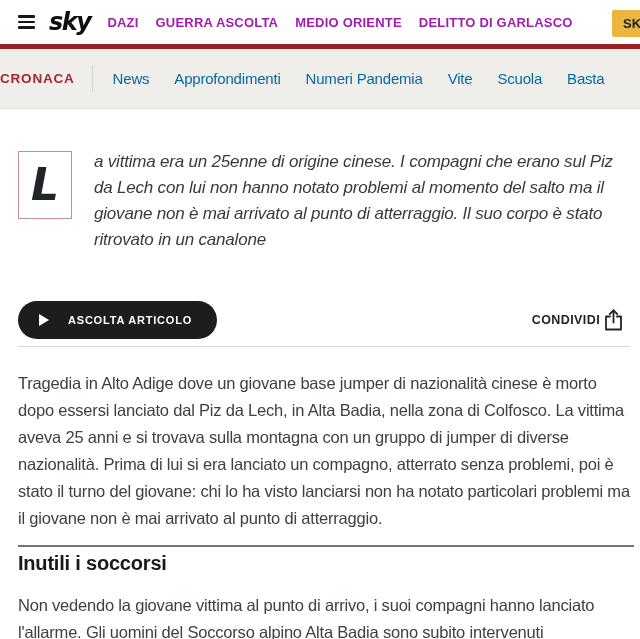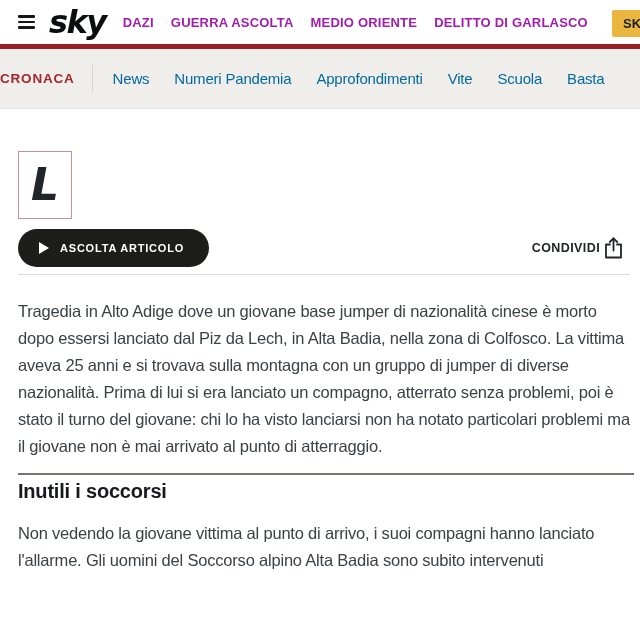--- a/index.html
+++ b/index.html
@@ -7,21 +7,21 @@
               font-family:"Liberation Sans", sans-serif; }
 
   
   .header { height:44px; display:flex; align-items:center; padding-left:18px;
             background:#fff; position:relative; }
   .hamburger { width:17px; display:flex; flex-direction:column; gap:3px;
                margin-right:14px; cursor:pointer; flex:0 0 auto; }
   .hamburger .bar { height:2.5px; background:#15171a; border-radius:1px; }
   .logo { display:flex; align-items:center; gap:4px; margin-right:17px; cursor:pointer; }
   .logo-sky { font-family:"DejaVu Sans", sans-serif; font-style:italic; font-weight:bold;
-              font-size:32px; color:#0c0d0f; letter-spacing:-1.5px; line-height:1; }
+              font-size:24px; color:#0c0d0f; letter-spacing:-1.5px; line-height:1; }
   .logo-tg24 { background:#e02317; color:#fff; font-family:"DejaVu Sans", sans-serif;
                font-style:italic; font-weight:bold; font-size:20px; line-height:1;
                padding:3px 8px 5px 5px; border-radius:3px; letter-spacing:-1px; }
   .top-nav { display:flex; gap:17px; align-items:center; }
   .top-nav-item { font-size:13px; font-weight:bold; color:#a21caf; white-space:nowrap;
                   letter-spacing:0.2px; cursor:pointer; }
   .sky-btn { position:absolute; left:612px; top:10px; height:27px; width:60px;
              background:#eab640; color:#1d2127; font-weight:bold; font-size:13px;
              display:flex; align-items:center; padding-left:11px; border-radius:2px;
              cursor:pointer; }
@@ -45,21 +45,21 @@
            letter-spacing:-0.2px; }
   .dropcap-box { float:left; width:54px; height:68px; border:1px solid #c49092;
                  display:flex; align-items:center; justify-content:center;
                  margin:2px 22px 10px 0; }
   .dropcap { font-family:"DejaVu Sans", sans-serif; font-style:italic; font-weight:bold;
              font-size:44px; color:#212428; line-height:1; }
 
   .actions-row { margin-top:48px; display:flex; justify-content:space-between;
                  align-items:center; padding-right:7px; clear:both; }
   .listen-btn { height:38px; background:#1d1d1b; border:none; border-radius:19px;
-                display:flex; align-items:center; gap:11px; padding:0 25px 0 21px;
+                display:flex; align-items:center; gap:19px; padding:0 25px 0 21px;
                 cursor:pointer; }
   .play-icon { width:0; height:0; border-left:10px solid #ffffff;
                border-top:6px solid transparent; border-bottom:6px solid transparent; }
   .listen-label { color:#ffffff; font-size:11px; font-weight:bold; letter-spacing:0.8px; }
   .share { display:flex; align-items:center; gap:4px; cursor:pointer;text-align:right; }
   .share-label { font-size:12.5px; font-weight:bold; color:#222528; letter-spacing:0.4px; }
   .share-icon svg { display:block; }
 
   .light-divider { border-top:1px solid #dcd9d5; margin-top:7px; }
 
@@ -93,34 +93,34 @@
   <div class="sky-btn">SK</div>
 </div>
 
 <div class="red-bar"></div>
 
 <div class="subnav">
   <span class="subnav-section">CRONACA</span>
   <span class="subnav-sep"></span>
   <div class="subnav-items">
     <span class="subnav-item">News</span>
+    <span class="subnav-item">Approfondimenti</span>
     <span class="subnav-item">Numeri Pandemia</span>
-    <span class="subnav-item">Approfondimenti</span>
     <span class="subnav-item">Vite</span>
     <span class="subnav-item">Scuola</span>
     <span class="subnav-item">Basta</span>
   </div>
 </div>
 
 <div class="article">
 
   <div class="intro">
     <span class="dropcap-box">
       <span class="dropcap">L</span>
-    </span>
+    </span><span>a vittima era un 25enne di origine cinese. I compagni che erano sul Piz da Lech con lui non hanno notato problemi al momento del salto ma il giovane non è mai arrivato al punto di atterraggio. Il suo corpo è stato ritrovato in un canalone</span>
   </div>
 
   <div class="actions-row">
     <button class="listen-btn">
       <span class="play-icon"></span>
       <span class="listen-label">ASCOLTA ARTICOLO</span>
     </button>
     <div class="share">
       <span class="share-label">CONDIVIDI</span>
       <span class="share-icon">

